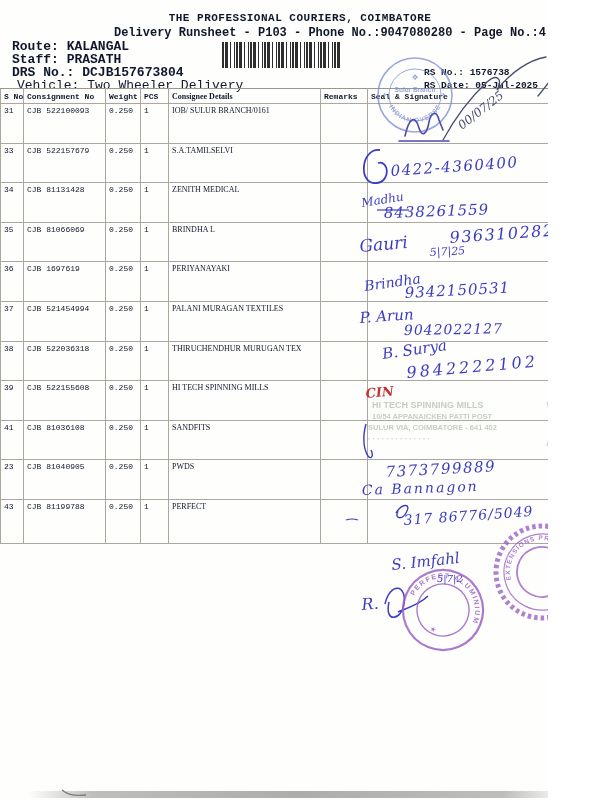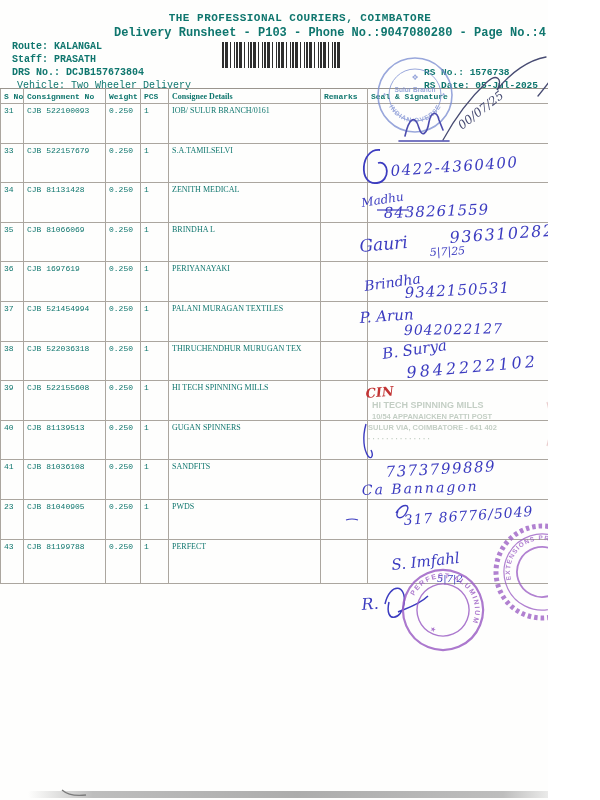--- a/index.html
+++ b/index.html
@@ -1,21 +1,21 @@
 <!DOCTYPE html>
 <html><head>
 <meta charset="utf-8">
 <style>
   html,body{margin:0;padding:0;}
   .page{position:relative;width:548px;height:800px;background:#fefefd;overflow:hidden;
-        font-family:"Liberation Mono","DejaVu Sans Mono",monospace;color:#0f766e;}
+        font-family:"Liberation Mono","DejaVu Sans Mono",monospace;color:#0f172a;}
   .abs{position:absolute;}
   .doc-title{left:0;top:12px;width:600px;text-align:center;font-size:11px;font-weight:700;letter-spacing:.5px;}
   .doc-subtitle{left:60px;top:26px;width:540px;text-align:center;font-size:12px;font-weight:700;}
-  .meta-left{left:12px;top:40px;font-size:10px;font-weight:700;line-height:13px;white-space:pre;}
+  .meta-left{left:12px;top:40px;font-size:13px;font-weight:700;line-height:13px;white-space:pre;}
   .meta-left .indent{padding-left:5px;font-weight:400;}
   .meta-right{left:424px;top:42px;font-size:9.5px;font-weight:700;line-height:13px;margin-top:24px;}
   .barcode{left:222px;top:42px;width:118px;height:26px;
     background:repeating-linear-gradient(90deg,#2e2e2e 0 2px,#fff 2px 3px,#2e2e2e 3px 6px,#fff 6px 8px,#2e2e2e 8px 9px,#fff 9px 12px,#2e2e2e 12px 13px,#fff 13px 14px);}
   table.runsheet{position:absolute;left:0;top:88px;width:582px;border-collapse:collapse;table-layout:fixed;}
   table.runsheet th,table.runsheet td{border:1px solid #aba69f;vertical-align:top;overflow:hidden;
     font-size:8px;padding:2px 0 0 3px;white-space:nowrap;font-weight:500;}
   table.runsheet thead tr{height:15px;}
   table.runsheet th{font-weight:700;text-align:left;padding-top:3px;border-top:1.5px solid #9a958e;}
   table.runsheet tbody tr{height:39.6px;}
@@ -136,29 +136,20 @@
         <tr data-name="table-row">
           <td data-name="cell-s-no">39</td>
           <td data-name="cell-consignment-no">CJB 522155608</td>
           <td data-name="cell-weight">0.250</td>
           <td data-name="cell-pcs">1</td>
           <td data-name="cell-consignee">HI TECH SPINNING MILLS</td>
           <td data-name="cell-remarks"></td>
           <td data-name="cell-signature"></td>
         </tr>
         <tr data-name="table-row">
-          <td data-name="cell-s-no">40</td>
-          <td data-name="cell-consignment-no">CJB 81139513</td>
-          <td data-name="cell-weight">0.250</td>
-          <td data-name="cell-pcs">1</td>
-          <td data-name="cell-consignee">GUGAN SPINNERS</td>
-          <td data-name="cell-remarks"></td>
-          <td data-name="cell-signature"></td>
-        </tr>
-        <tr data-name="table-row">
           <td data-name="cell-s-no">41</td>
           <td data-name="cell-consignment-no">CJB 81036108</td>
           <td data-name="cell-weight">0.250</td>
           <td data-name="cell-pcs">1</td>
           <td data-name="cell-consignee">SANDFITS</td>
           <td data-name="cell-remarks"></td>
           <td data-name="cell-signature"></td>
         </tr>
         <tr data-name="table-row">
           <td data-name="cell-s-no">23</td>

